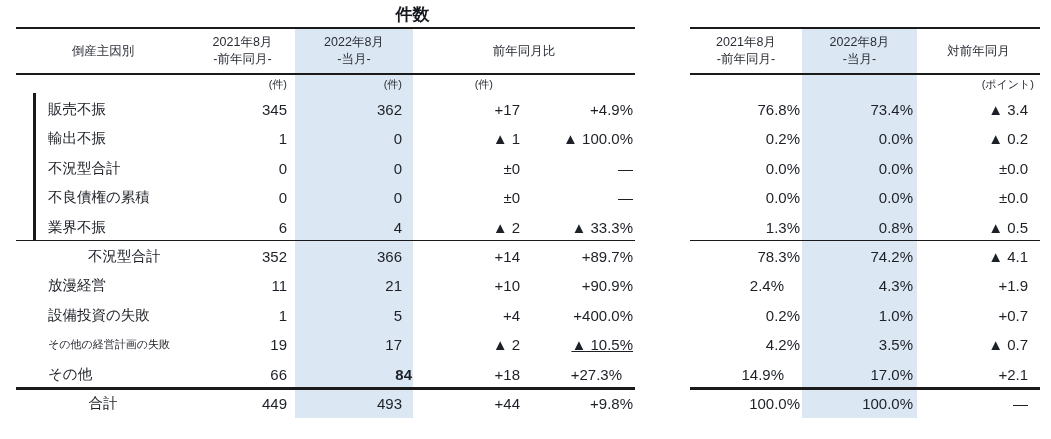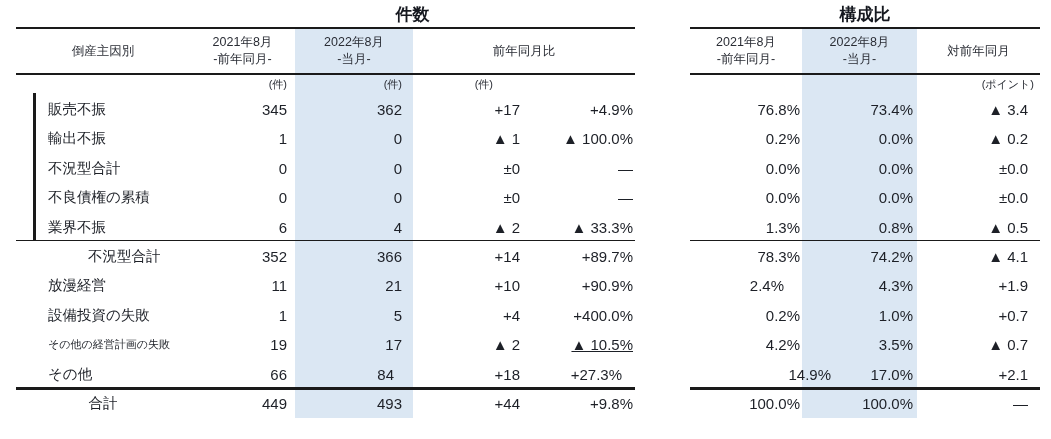--- a/index.html
+++ b/index.html
@@ -42,21 +42,20 @@
 </style>
 </head>
 <body>
 
 <div id="app">
 
   <div class="hl" style="left:295px;width:118px;"></div>
   <div class="hl" style="left:802px;width:115px;"></div>
 
   <div class="title" style="left:190px;width:445px;">件数</div>
-  <div class="title" style="left:690px;width:350px;">構成比</div>
 
   <div class="line" style="left:16px;top:27px;width:619px;height:2px;"></div>
   <div class="line" style="left:16px;top:73px;width:619px;height:2px;"></div>
   <div class="line" style="left:16px;top:240px;width:619px;height:1px;"></div>
   <div class="line" style="left:16px;top:387px;width:619px;height:3px;"></div>
 
   <div class="line" style="left:690px;top:27px;width:350px;height:2px;"></div>
   <div class="line" style="left:690px;top:73px;width:350px;height:2px;"></div>
   <div class="line" style="left:690px;top:240px;width:350px;height:1px;"></div>
   <div class="line" style="left:690px;top:387px;width:350px;height:3px;"></div>
@@ -157,24 +156,24 @@
       <div class="cell label small" style="top: 330.2px; height: 29.4px; line-height: 29.4px; left: 48px;">その他の経営計画の失敗</div>
       <div class="cell num" style="top: 330.2px; height: 29.4px; line-height: 29.4px; left: 167px; width: 120px;">19</div>
       <div class="cell num" style="top: 330.2px; height: 29.4px; line-height: 29.4px; left: 282px; width: 120px;">17</div>
       <div class="cell num" style="top: 330.2px; height: 29.4px; line-height: 29.4px; left: 400px; width: 120px;">▲ 2</div>
       <div class="cell num" style="top: 330.2px; height: 29.4px; line-height: 29.4px; left: 513px; width: 120px; text-decoration: underline;">▲ 10.5%</div>
       <div class="cell num" style="top: 330.2px; height: 29.4px; line-height: 29.4px; left: 680px; width: 120px;">4.2%</div>
       <div class="cell num" style="top: 330.2px; height: 29.4px; line-height: 29.4px; left: 793px; width: 120px;">3.5%</div>
       <div class="cell num" style="top: 330.2px; height: 29.4px; line-height: 29.4px; left: 908px; width: 120px;">▲ 0.7</div>
       <div class="cell label normal" style="top: 359.6px; height: 29.4px; line-height: 29.4px; left: 48px;">その他</div>
       <div class="cell num" style="top: 359.6px; height: 29.4px; line-height: 29.4px; left: 167px; width: 120px;">66</div>
-      <div class="cell num" style="top: 359.6px; height: 29.4px; line-height: 29.4px; left: 274px; width: 120px;">84</div>
+      <div class="cell num" style="top: 359.6px; height: 29.4px; line-height: 29.4px; left: 292px; width: 120px; font-weight: bold;">84</div>
       <div class="cell num" style="top: 359.6px; height: 29.4px; line-height: 29.4px; left: 400px; width: 120px;">+18</div>
       <div class="cell num" style="top: 359.6px; height: 29.4px; line-height: 29.4px; left: 502px; width: 120px;">+27.3%</div>
-      <div class="cell num" style="top: 359.6px; height: 29.4px; line-height: 29.4px; left: 711px; width: 120px;">14.9%</div>
+      <div class="cell num" style="top: 359.6px; height: 29.4px; line-height: 29.4px; left: 664px; width: 120px;">14.9%</div>
       <div class="cell num" style="top: 359.6px; height: 29.4px; line-height: 29.4px; left: 793px; width: 120px;">17.0%</div>
       <div class="cell num" style="top: 359.6px; height: 29.4px; line-height: 29.4px; left: 908px; width: 120px;">+2.1</div>
       <div class="cell label total" style="top: 390px; height: 27px; line-height: 27px; left: 16px; width: 174px;">合計</div>
       <div class="cell num" style="top: 390px; height: 27px; line-height: 27px; left: 167px; width: 120px;">449</div>
       <div class="cell num" style="top: 390px; height: 27px; line-height: 27px; left: 282px; width: 120px;">493</div>
       <div class="cell num" style="top: 390px; height: 27px; line-height: 27px; left: 400px; width: 120px;">+44</div>
       <div class="cell num" style="top: 390px; height: 27px; line-height: 27px; left: 513px; width: 120px;">+9.8%</div>
       <div class="cell num" style="top: 390px; height: 27px; line-height: 27px; left: 680px; width: 120px;">100.0%</div>
       <div class="cell num" style="top: 390px; height: 27px; line-height: 27px; left: 793px; width: 120px;">100.0%</div>
       <div class="cell num" style="top: 390px; height: 27px; line-height: 27px; left: 908px; width: 120px;">—</div>

